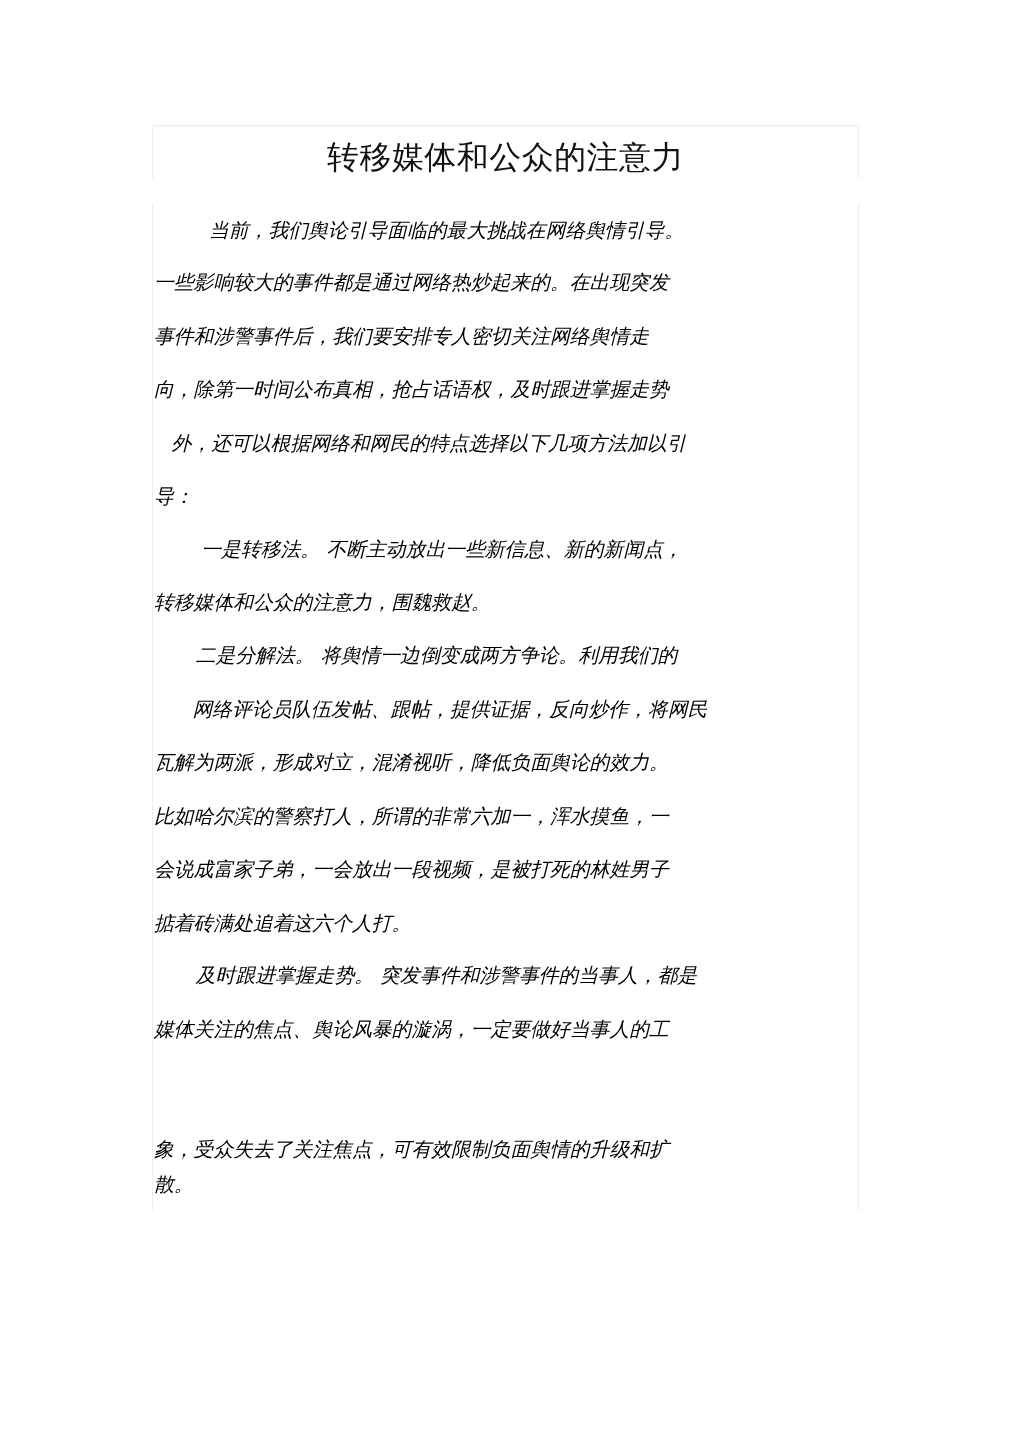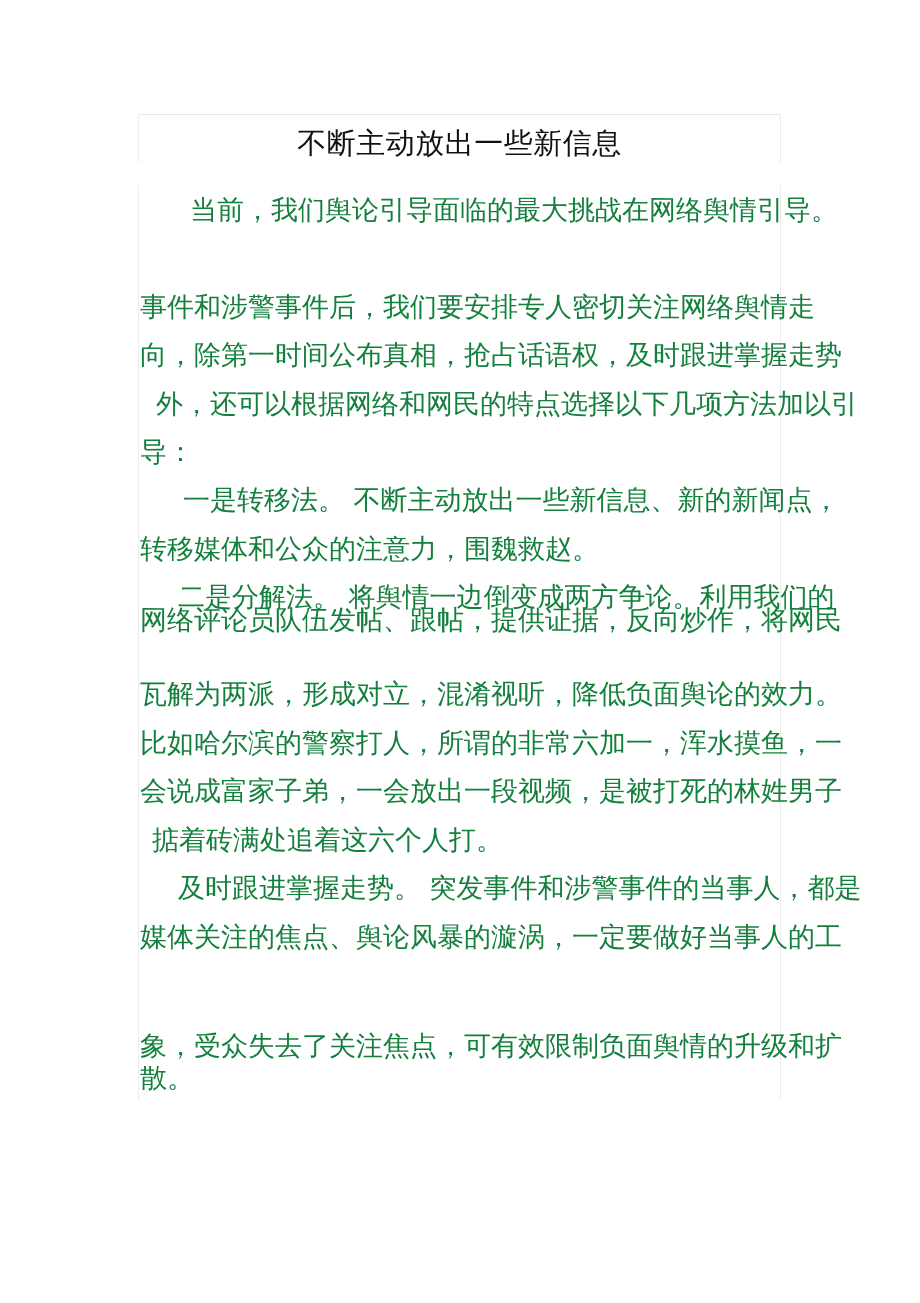--- a/index.html
+++ b/index.html
@@ -43,44 +43,46 @@
       top: 185px;
       width: 643px;
       height: 915px;
       border-left: 1px solid #ececec;
       border-right: 1px solid #ececec;
       box-sizing: border-box;
     }
     .line {
       position: absolute;
       left: 1px;
-      font-size: 27px;
+      font-size: 18px;
       line-height: 30px;
       white-space: nowrap;
-      color: #15803d;
+      color: #000000;
+      font-style: italic;
     }
   </style>
 </head>
 <body>
 
 <div class="title-box">
-  <div class="title">不断主动放出一些新信息</div>
+  <div class="title">转移媒体和公众的注意力</div>
 </div>
 
 <div class="body-box">
   <div class="line" style="top: 10px; padding-left: 50px;">当前，我们舆论引导面临的最大挑战在网络舆情引导。</div>
+  <div class="line" style="top: 58px; padding-left: 0px;">一些影响较大的事件都是通过网络热炒起来的。在出现突发</div>
   <div class="line" style="top: 155px; padding-left: 0px;">向，除第一时间公布真相，抢占话语权，及时跟进掌握走势</div>
   <div class="line" style="top: 107px; padding-left: 0px;">事件和涉警事件后，我们要安排专人密切关注网络舆情走</div>
   <div class="line" style="top: 204px; padding-left: 16px;">外，还可以根据网络和网民的特点选择以下几项方法加以引</div>
   <div class="line" style="top: 252px; padding-left: 0px;">导：</div>
   <div class="line" style="top: 300px; padding-left: 43px;">一是转移法。  不断主动放出一些新信息、新的新闻点，</div>
   <div class="line" style="top: 349px; padding-left: 0px;">转移媒体和公众的注意力，围魏救赵。</div>
   <div class="line" style="top: 397px; padding-left: 38px;">二是分解法。  将舆情一边倒变成两方争论。利用我们的</div>
-  <div class="line" style="top: 420px; padding-left: 0px;">网络评论员队伍发帖、跟帖，提供证据，反向炒作，将网民</div>
+  <div class="line" style="top: 446px; padding-left: 0px; margin-left: 35px;">网络评论员队伍发帖、跟帖，提供证据，反向炒作，将网民</div>
   <div class="line" style="top: 494px; padding-left: 0px;">瓦解为两派，形成对立，混淆视听，降低负面舆论的效力。</div>
   <div class="line" style="top: 543px; padding-left: 0px;">比如哈尔滨的警察打人，所谓的非常六加一，浑水摸鱼，一</div>
   <div class="line" style="top: 591px; padding-left: 0px;">会说成富家子弟，一会放出一段视频，是被打死的林姓男子</div>
-  <div class="line" style="top: 640px; padding-left: 0px; margin-left: 12px;">掂着砖满处追着这六个人打。</div>
+  <div class="line" style="top: 640px; padding-left: 0px;">掂着砖满处追着这六个人打。</div>
   <div class="line" style="top: 688px; padding-left: 38px;">及时跟进掌握走势。   突发事件和涉警事件的当事人，都是</div>
   <div class="line" style="top: 737px; padding-left: 0px;">媒体关注的焦点、舆论风暴的漩涡，一定要做好当事人的工</div>
   <div class="line" style="top: 834px; padding-left: 0px; margin-top: 12px;">象，受众失去了关注焦点，可有效限制负面舆情的升级和扩</div>
   <div class="line" style="top: 878px; padding-left: 0px;">散。</div>
 </div>
 
 </body></html>

